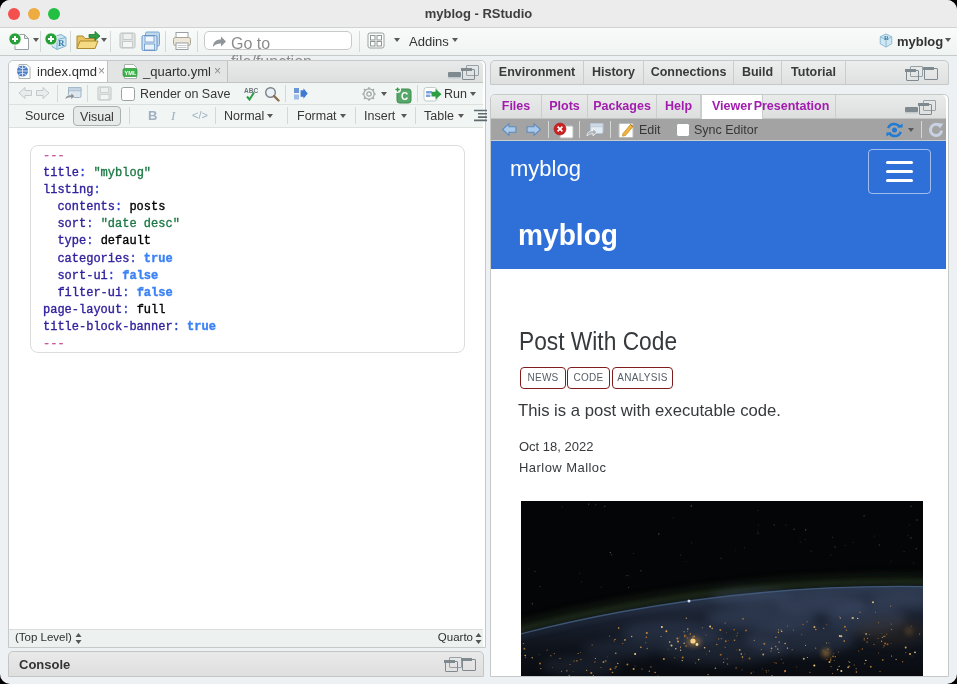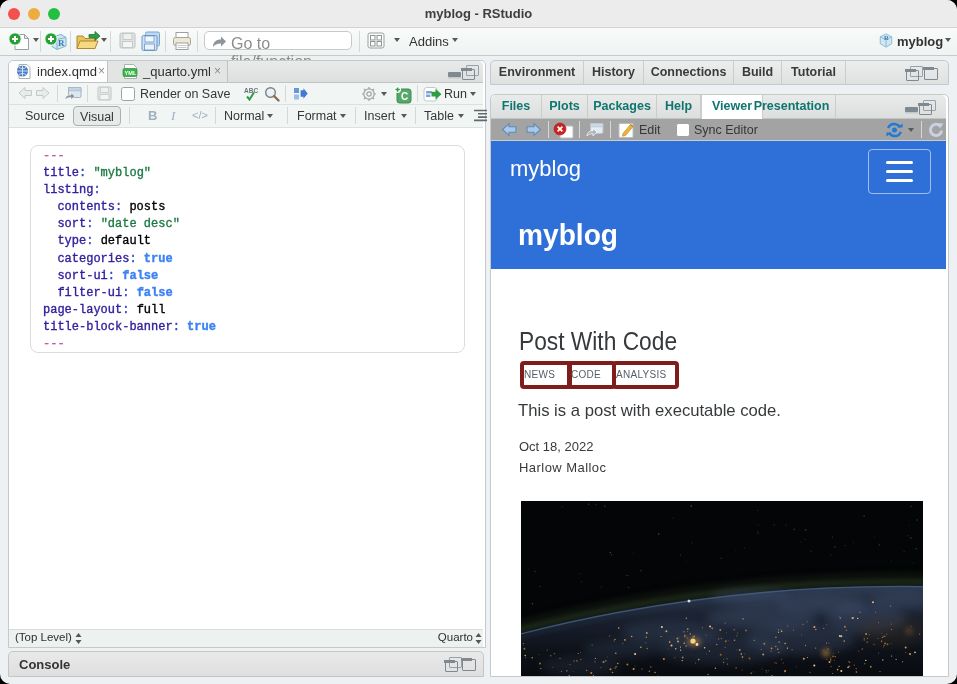--- a/index.html
+++ b/index.html
@@ -39,32 +39,32 @@
 #yamlcode{left:12px;top:2px;font-family:"Liberation Mono",monospace;font-size:12px;line-height:17.1px;white-space:pre;-webkit-text-stroke:0.35px currentColor;}
 .yk{color:#31219e;}.yc{color:#3448d0;}.ys{color:#1d7a45;}.yb{color:#3b82f6;font-weight:bold;}.ym{color:#c75399;}.yp{color:#000;}
 
 #console{left:8px;top:651px;width:474px;height:24px;background:linear-gradient(#e9e9e9,#dfdfdf);border:1px solid #c2c6c5;border-radius:5px 5px 0 0;}
 #console span{position:absolute;left:10px;top:5px;font-size:13px;font-weight:bold;color:#333;}
 
 #envbar{left:490px;top:60px;width:457px;height:23px;background:linear-gradient(#eceded,#dfe1e1);border:1px solid #c5c9c8;border-radius:5px 5px 0 0;}
 .envtab{position:absolute;top:0;height:23px;line-height:23px;font-size:12.5px;font-weight:bold;color:#3a3a3a;text-align:center;border-right:1px solid #c9cdcc;}
 #filespane{left:490px;top:94px;width:457px;height:581px;background:#fff;border:1px solid #c5c9c8;border-radius:5px 5px 0 0;}
 #filetabs{left:0;top:0;width:455px;height:23px;background:linear-gradient(#e9eaea,#dddfdf);border-bottom:1px solid #c0c4c3;border-radius:5px 5px 0 0;}
-.ftab{position:absolute;top:0;height:23px;line-height:23px;font-size:12.5px;font-weight:bold;color:#0f766e;text-align:center;border-right:1px solid #c9cdcc;}
+.ftab{position:absolute;top:0;height:23px;line-height:23px;font-size:12.5px;font-weight:bold;color:#a21caf;text-align:center;border-right:1px solid #c9cdcc;}
 .ftab.active{background:#fff;height:24px;border-right:1px solid #c9cdcc;border-left:1px solid #c9cdcc;}
 #viewtool{left:0;top:24px;width:455px;height:21px;background:#a3a3a3;border-bottom:1px solid #c9cecd;}
 #viewer{left:0;top:46px;width:455px;height:535px;background:#fff;overflow:hidden;}
 
 #bluehdr{position:absolute;left:0;top:0;width:455px;height:128px;background:#2e70d8;}
 #nav-title{position:absolute;left:19px;top:17.4px;font-size:22px;line-height:22px;color:#fff;}
 #hamb{position:absolute;left:377px;top:8px;width:61px;height:43px;border:1px solid rgba(255,255,255,.55);border-radius:4px;}
 .hline{position:absolute;left:17px;width:27px;height:2.6px;background:#fff;border-radius:2px;}
 #banner-title{position:absolute;left:27px;top:78px;font-size:29px;font-weight:bold;color:#fff;transform:scaleX(0.97);transform-origin:left;}
 #post-title{position:absolute;left:28px;top:186px;font-size:25px;color:#373a3c;transform:scaleX(0.91);transform-origin:left;}
-.pill{position:absolute;top:220px;height:20px;border:4px solid #7f1d1d;border-radius:4px;font-size:10px;color:#555d66;line-height:20px;letter-spacing:0.3px;}
+.pill{position:absolute;top:226px;height:20px;border:1px solid #7f1d1d;border-radius:4px;font-size:10px;color:#555d66;line-height:20px;text-align:center;letter-spacing:0.3px;}
 #desc{position:absolute;left:27px;top:260px;font-size:17px;color:#373a3c;transform:scaleX(0.98);transform-origin:left;}
 #pdate{position:absolute;left:28px;top:298px;font-size:13px;color:#373a3c;}
 #pauthor{position:absolute;left:28px;top:319px;font-size:13px;letter-spacing:.45px;color:#373a3c;}
 #earth{position:absolute;left:30px;top:360px;width:402px;height:177px;}
 </style></head>
 <body>
 <div id="win">
 
   <div id="titlebar" class="abs"></div>
   <div class="abs tl" style="left:8px;background:#f4504e;"></div>

